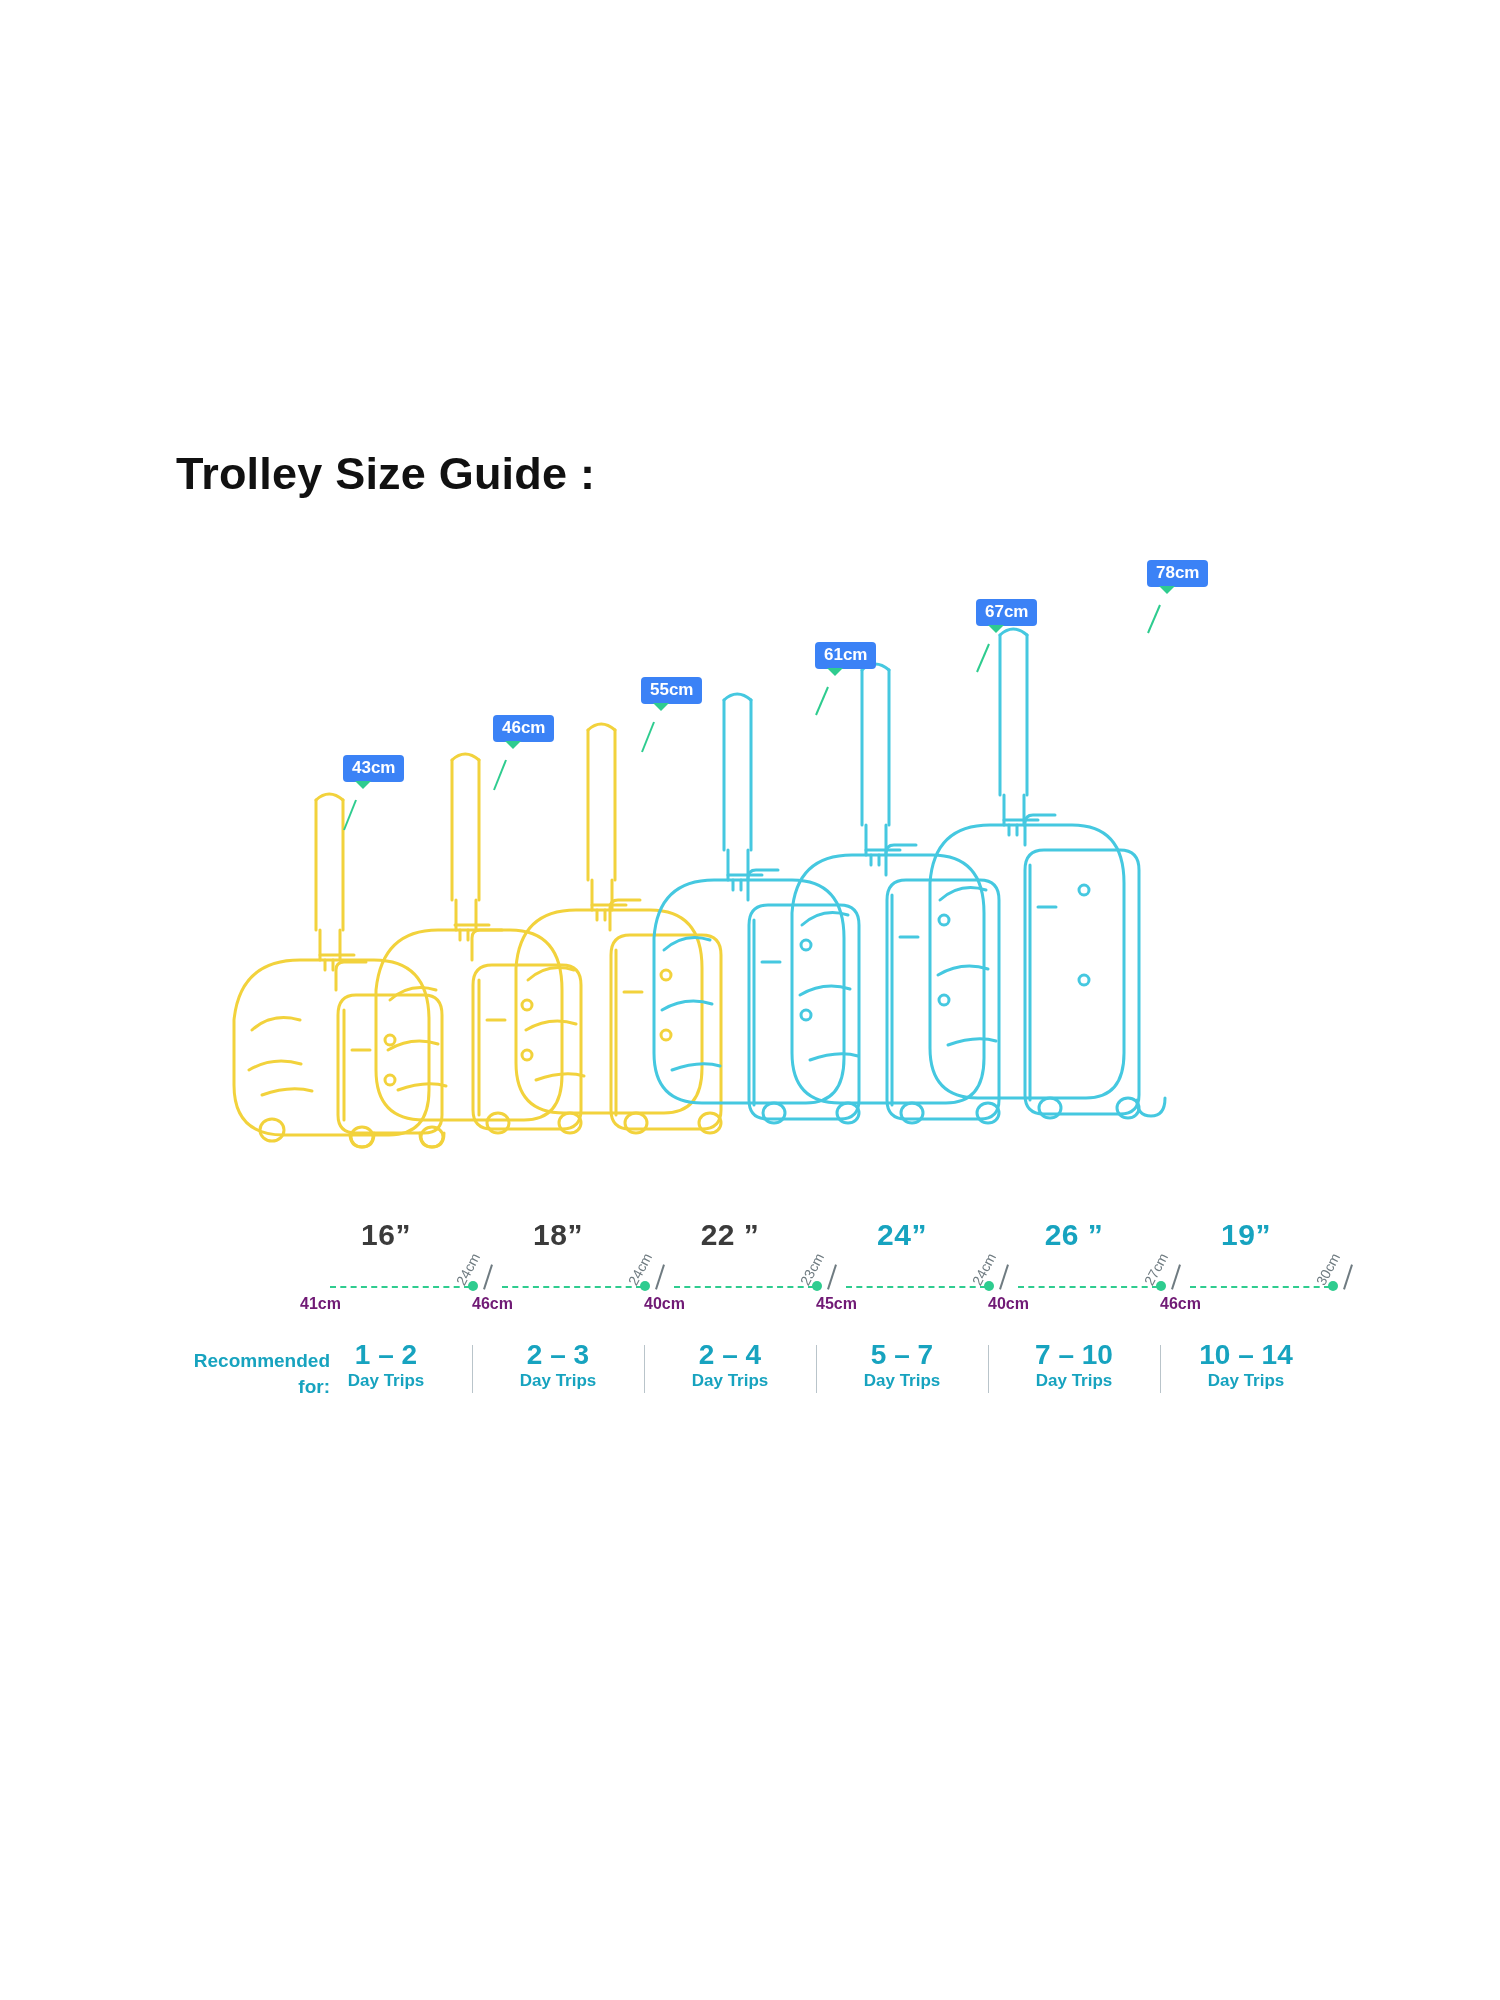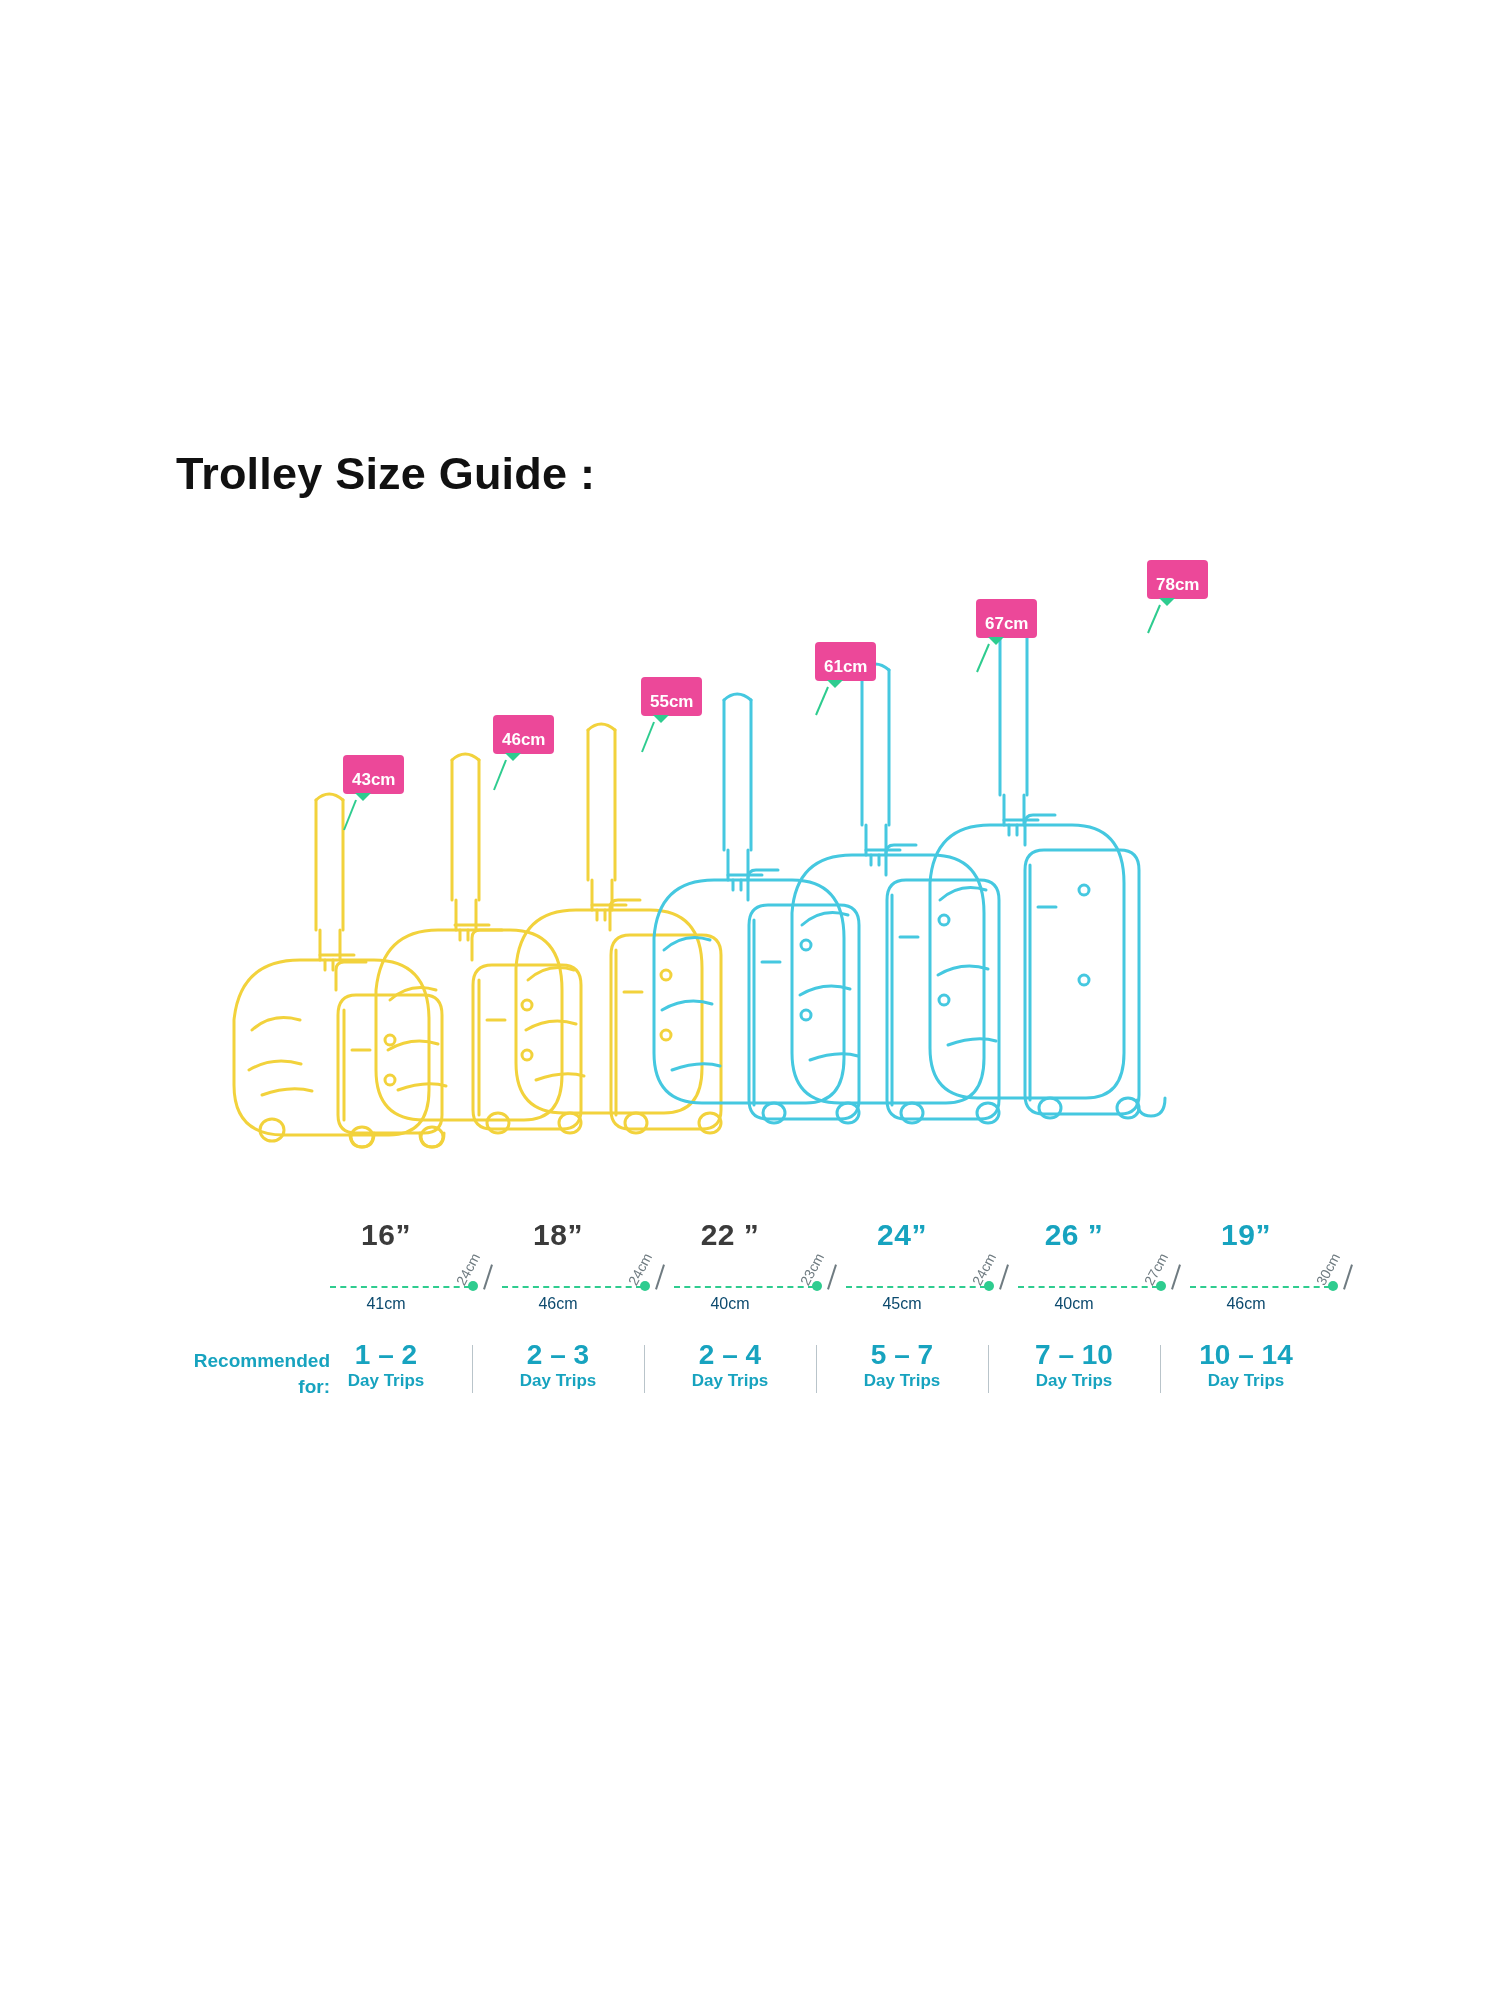--- a/index.html
+++ b/index.html
@@ -42,25 +42,25 @@
     width: 1500px;
     height: 700px;
   }
   .diagram svg {
     display: block;
   }
 
   
   .bubble {
     position: absolute;
-    background: #ec4899;
+    background: #3b82f6;
     color: #ffffff;
     font-size: 17px;
     font-weight: 600;
-    padding: 16px 9px 6px 9px;
+    padding: 4px 9px 6px 9px;
     border-radius: 4px;
     white-space: nowrap;
     line-height: 1;
   }
   .bubble .tail {
     position: absolute;
     bottom: -7px;
     left: 12px;
     width: 0; height: 0;
     border-left: 8px solid transparent;
@@ -88,23 +88,24 @@
     color: #3b3b3b;
     letter-spacing: 0.5px;
     line-height: 1;
   }
   .size-inch.teal { color: #17a3bf; }
   .size-width {
     position: absolute;
     top: 75px;
     left: 0;
     width: 172px;
-    text-align: center;
+    text-align: left;
     font-size: 16px;
-    color: #0c4a6e;
+    color: #701a75;
+    font-weight: bold;
   }
   .depth {
     position: absolute;
     font-size: 14px;
     color: #6f7b81;
     transform: rotate(-62deg);
     transform-origin: left bottom;
     white-space: nowrap;
   }
   .dashline {

